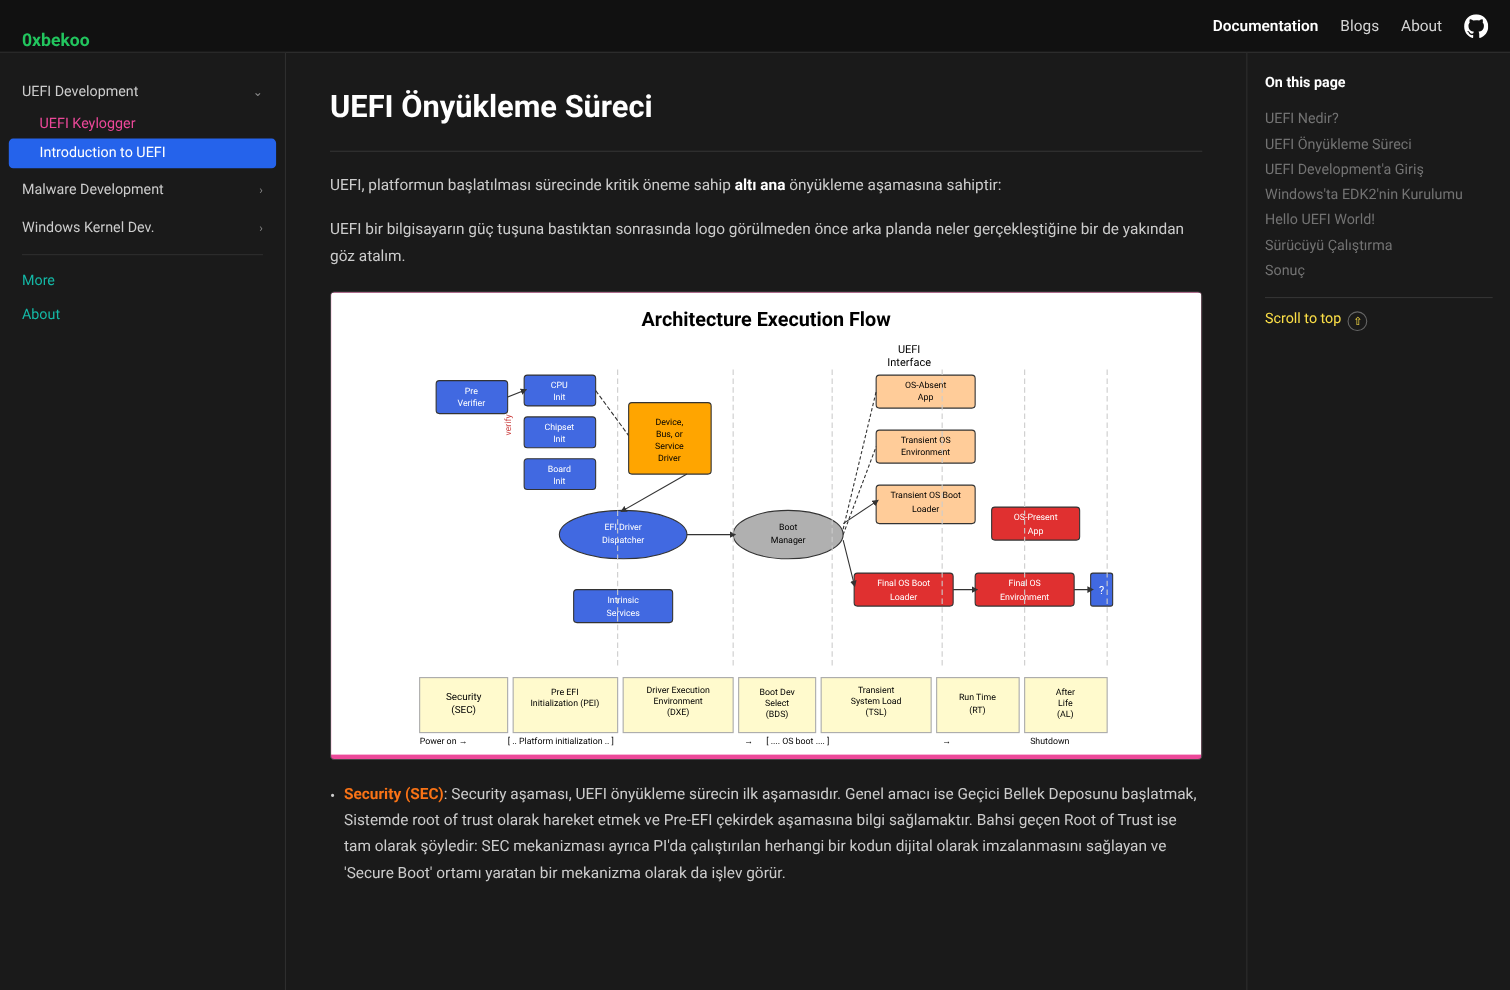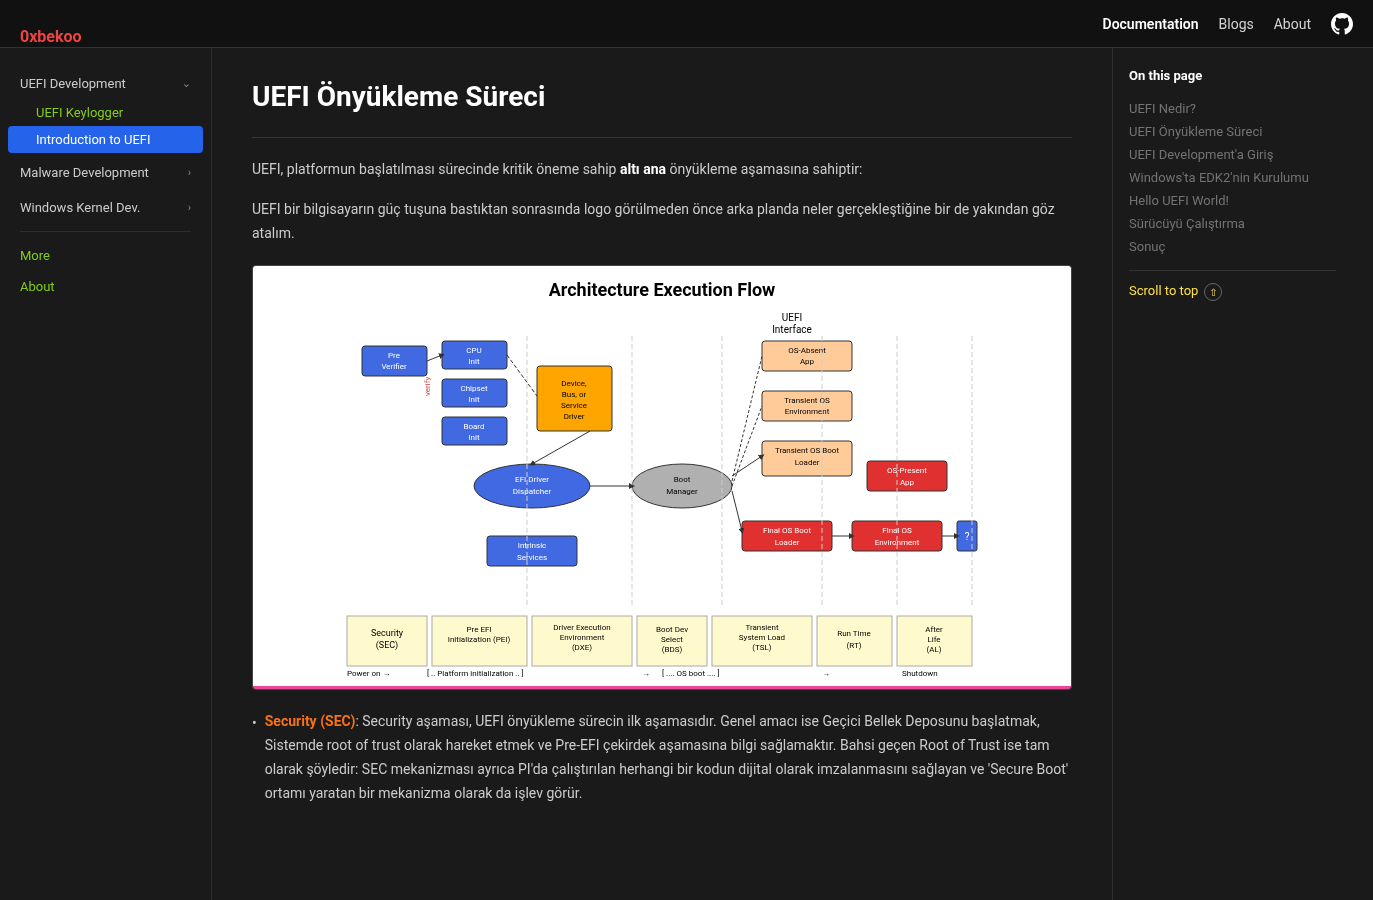--- a/index.html
+++ b/index.html
@@ -18,21 +18,21 @@
       background: #111;
       display: flex;
       align-items: center;
       justify-content: space-between;
       padding: 0 20px;
       height: 48px;
       border-bottom: 1px solid #333;
       flex-shrink: 0;
     }
     .topnav-logo {
-      color: #ef4444;
+      color: #22c55e;
       font-weight: 700;
       font-size: 16px;
       margin-top: 25px;
     }
     .topnav-links {
       display: flex;
       align-items: center;
       gap: 20px;
       text-align: right;
     }
@@ -52,21 +52,21 @@
     }
 
     
     .layout {
       display: flex;
       flex: 1;
     }
 
     
     .sidebar {
-      width: 212px;
+      width: 260px;
       background: #1a1a1a;
       padding: 20px 0;
       flex-shrink: 0;
       border-right: 1px solid #2e2e2e;
     }
     .sidebar-section {
       margin-bottom: 4px;
     }
     .sidebar-section-header {
       display: flex;
@@ -77,39 +77,39 @@
       font-size: 13px;
       cursor: pointer;
     }
     .chevron {
       font-size: 11px;
       color: #888;
     }
     .sidebar-sub-item {
       padding: 6px 20px 6px 36px;
       font-size: 13px;
-      color: #84cc16;
+      color: #ec4899;
       cursor: pointer;
     }
     .sidebar-sub-item.active {
       background: #2563eb;
       color: #fff;
       border-radius: 4px;
       margin: 0 8px;
       padding: 6px 12px 6px 28px;
     }
     .sidebar-divider {
       border: none;
       border-top: 1px solid #2e2e2e;
       margin: 8px 20px;
     }
     .sidebar-plain-item {
       padding: 8px 20px;
       font-size: 13px;
-      color: #84cc16;
+      color: #14b8a6;
       cursor: pointer;
     }
 
     
     .main-content {
       flex: 1;
       padding: 32px 40px;
       overflow-y: auto;
       max-width: 900px;
     }

